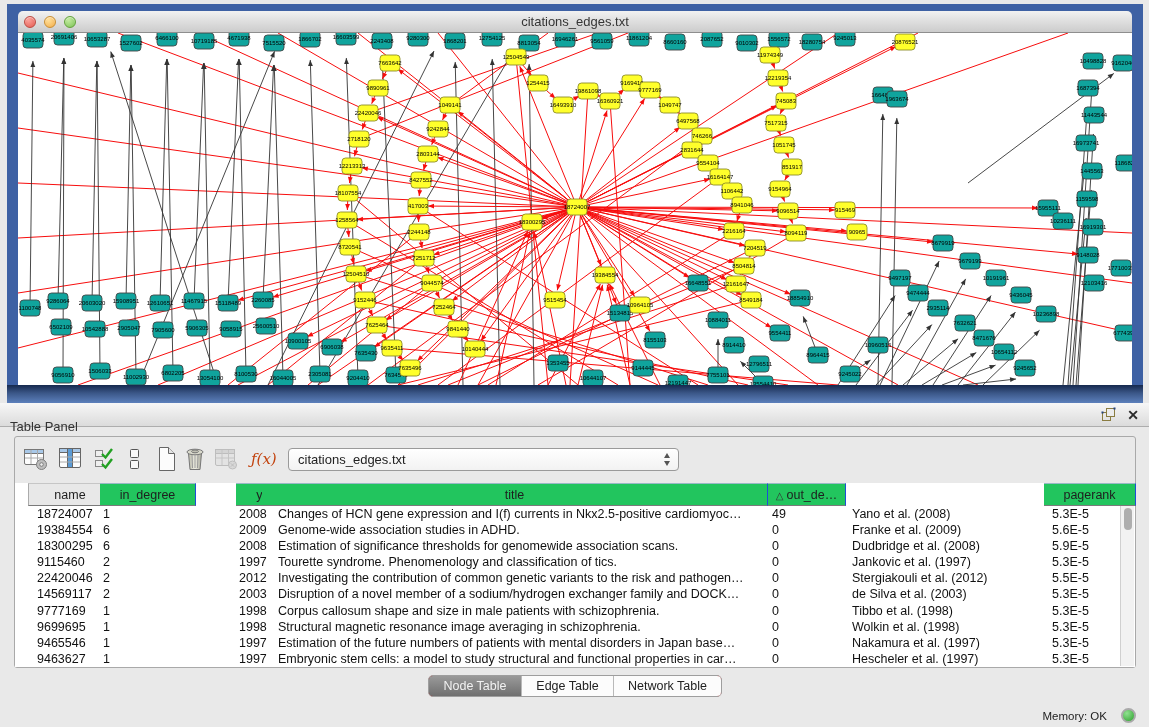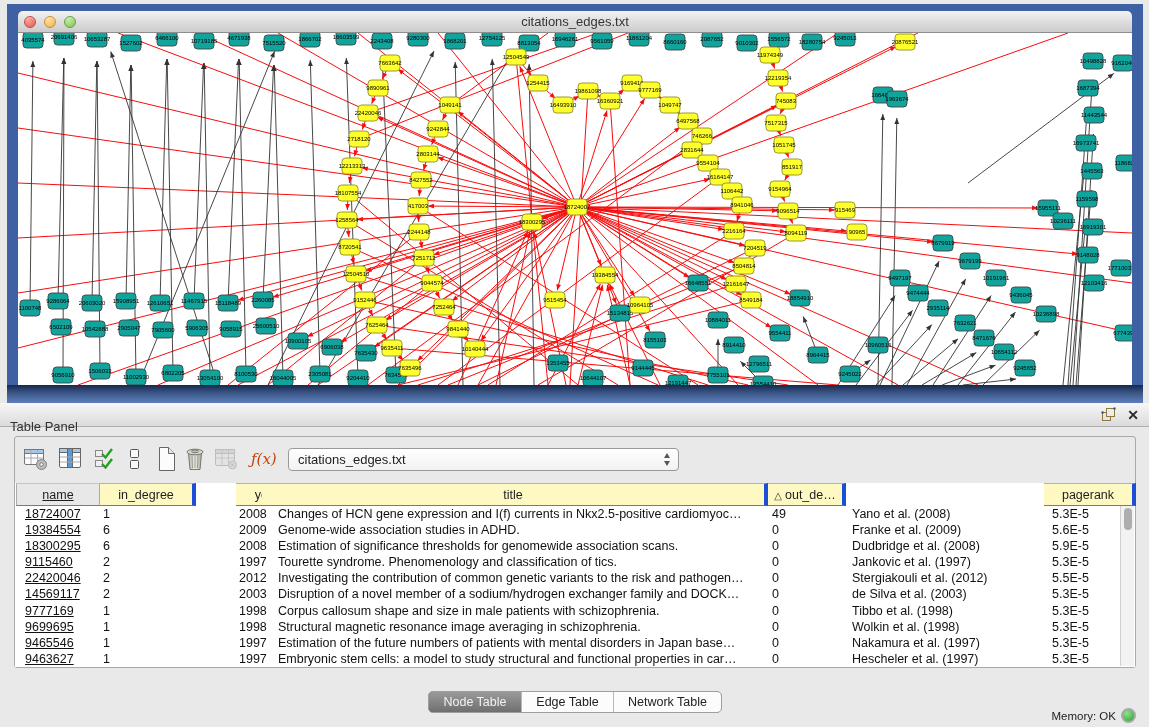--- a/index.html
+++ b/index.html
@@ -39,43 +39,43 @@
   .combo { position:absolute; left:273px; top:11px; width:391px; height:23px; background:linear-gradient(#FFFFFF,#F2F2F2);
      border:1px solid #9A9A9A; border-radius:4px; }
   .combo .cval { position:absolute; left:9px; top:0; line-height:21px; font-size:13px; color:#222; }
   .spin { position:absolute; right:8px; top:4px; display:flex; flex-direction:column; gap:3px; }
   .spin .up { width:0;height:0;border-left:3.5px solid transparent;border-right:3.5px solid transparent;border-bottom:5px solid #555;}
   .spin .dn { width:0;height:0;border-left:3.5px solid transparent;border-right:3.5px solid transparent;border-top:5px solid #555;}
 
   .table-area { position:absolute; left:0; right:0; top:46px; bottom:0; background:#FFFFFF; }
   .thead { position:absolute; left:0; top:0; width:100%; height:23px; }
   .hcell { position:absolute; top:0; height:23px; line-height:23px; text-align:center; font-size:12.5px; color:#1E1E1E;
-     background:#fef9c3; border-right:4px solid #1d4ed8; border-bottom:1px solid #7A7A7A; border-top:1px solid #98B9C6;
+     background:#22c55e; border-right:1px solid #1d4ed8; border-bottom:1px solid #7A7A7A; border-top:1px solid #98B9C6;
      white-space:nowrap; overflow:hidden; }
   .hcell.gray { background:#E8E8E8; border-right:1px solid #ABABAB; border-top:1px solid #C6C6C6; border-left:1px solid #ABABAB;}
   .sorticon { font-size:10px; color:#333; margin-right:3px; }
-  .c0 { left:1px; width:84px;text-decoration:underline; } .c1 { left:85px; width:96px; } .c2 { left:181px; width:66px;margin-left:40px; }
+  .c0 { left:13px; width:84px; } .c1 { left:85px; width:96px; } .c2 { left:181px; width:66px;margin-left:40px; }
   .c3 { left:247px; width:506px; } .c4 { left:753px; width:78px; } .c5 { left:831px; width:154px; }
   .c6 { left:985px; width:92px;margin-left:44px; }
   .tbody { position:absolute; left:0; top:23px; right:0; bottom:0; overflow:hidden; }
   .trow { position:relative; height:16.1px; }
   .tcell { position:absolute; top:0; height:16.1px; line-height:16.1px; font-size:12.5px; color:#111;
      white-space:nowrap; overflow:hidden; }
   .tcell.c0 { padding-left:9px; } .tcell.c1 { padding-left:3px; } .tcell.c2 { padding-left:3px; }
   .tcell.c3 { padding-left:16px; } .tcell.c4 { padding-left:4px; } .tcell.c5 { padding-left:6px; }
   .tcell.c6 { padding-left:8px; }
   .vscroll { position:absolute; left:1105px; top:23px; bottom:1px; width:14px; background:#F2F2F2; border-left:1px solid #D0D0D0; }
   .vthumb { position:absolute; left:3px; top:2px; width:8px; height:22px; background:#AEAEAE; border-radius:4px; }
 
-  .tabs { position:absolute; left:428px; top:675px; height:22px; display:flex; border:1px solid #9E9E9E; border-radius:5px; overflow:hidden; background:#b91c1c;margin-top:16px; }
+  .tabs { position:absolute; left:428px; top:675px; height:22px; display:flex; border:1px solid #9E9E9E; border-radius:5px; overflow:hidden; background:#b91c1c; }
   .tab { line-height:20px; font-size:12.5px; color:#222; text-align:center; background:#FCFCFC; }
   .tab.t0 { width:92px; } .tab.t1 { width:92px; border-left:1px solid #B9B9B9; } .tab.t2 { width:108px; border-left:1px solid #B9B9B9; }
   .tab.active { background:linear-gradient(#9A9A9A,#6F6F6F); color:#F2F2F2; }
 
-  .memory { position:absolute; bottom:4px; right:13px; display:flex; align-items:center; gap:5px; font-size:11.5px; color:#222; }
+  .memory { position:absolute; bottom:4px; right:13px; display:flex; align-items:center; gap:14px; font-size:11.5px; color:#222; }
   .memdot { width:15px; height:15px; border-radius:50%; background:radial-gradient(circle at 35% 30%, #90E190, #2DA22D); border:2px solid #A9A9A9; }
 </style>
 </head>
 <body>
 
 <div class="net-window">
   <div class="titlebar">
     <div class="lights">
       <span class="light red"></span>
       <span class="light yellow"></span>

